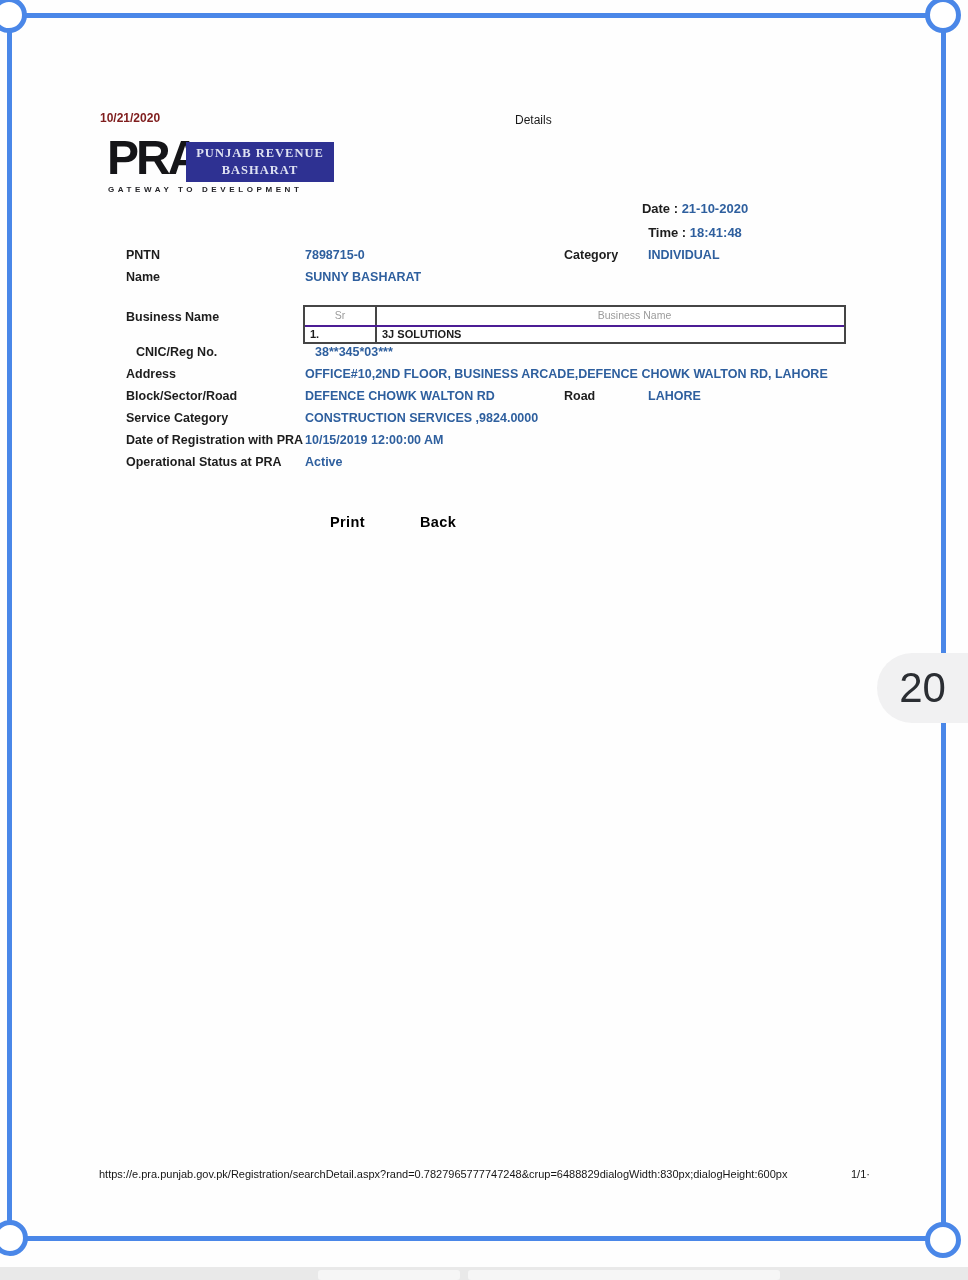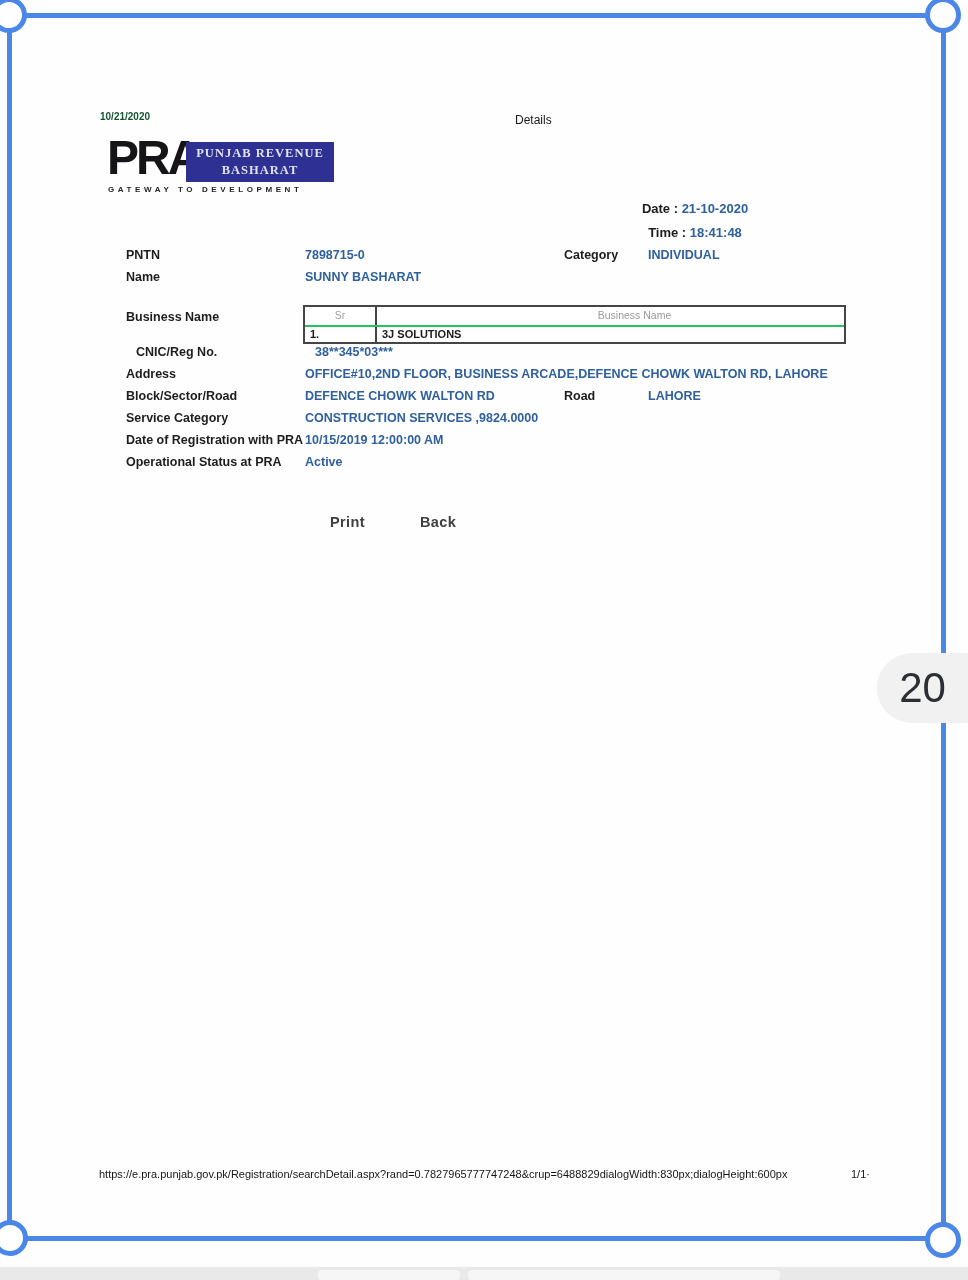--- a/index.html
+++ b/index.html
@@ -26,21 +26,21 @@
               justify-content:center;font-size:42px;color:#2b2e33;}
 
   
   .bottom-bar{position:absolute;left:0;top:1267px;width:968px;height:13px;background:#e9e9e9;z-index:3;}
   .bar-seg{position:absolute;top:3px;height:10px;background:#f6f6f6;border-radius:3px;}
   .seg1{left:318px;width:142px;}
   .seg2{left:468px;width:312px;}
 
   
   .doc{position:absolute;left:0;top:0;width:968px;height:1280px;z-index:2;}
-  .print-date{left:100px;top:111px;font-size:10px;font-weight:bold;color:#14532d;}
+  .print-date{left:100px;top:111px;font-size:12px;font-weight:bold;color:#7f1d1d;}
   .details-title{left:515px;top:113px;font-size:12px;color:#1a1a1a;}
 
   .logo{position:absolute;left:107px;top:138px;width:228px;height:58px;}
   .logo-acronym{position:absolute;left:0;top:-4px;font-size:48px;line-height:48px;font-weight:bold;
                 color:#151518;letter-spacing:-3px;}
   .logo-box{position:absolute;left:79px;top:4px;width:148px;height:40px;background:#2e3192;
             color:#dfe2f2;text-align:center;font-family:"Liberation Serif",serif;font-weight:bold;
             font-size:12.5px;line-height:17px;letter-spacing:1px;padding-top:3px;box-sizing:border-box;}
   .logo-tagline{position:absolute;left:1px;top:47px;font-size:8px;font-weight:bold;
                 letter-spacing:3.6px;color:#242428;white-space:nowrap;}
@@ -54,29 +54,29 @@
   .r-address{top:367px;} .r-block{top:389px;} .r-service{top:411px;}
   .r-regdate{top:433px;} .r-status{top:455px;}
   .c1{position:absolute;left:126px;color:#1d1d1d;white-space:nowrap;}
   .c2{position:absolute;left:305px;color:#2e5f9e;white-space:nowrap;}
   .c3{position:absolute;left:564px;color:#1d1d1d;white-space:nowrap;}
   .c4{position:absolute;left:648px;color:#2e5f9e;white-space:nowrap;}
 
   .btable{position:absolute;left:303px;top:305px;width:543px;border:2px solid #454545;
           box-sizing:border-box;background:#fff;}
   .bt-row{display:flex;}
-  .bt-h{height:18px;border-bottom:2px solid #22c55e;gap:48px;}
+  .bt-h{height:18px;border-bottom:2px solid #4c1d95;gap:48px;}
   .bt-d{height:15px;}
   .bt-c1{width:72px;border-right:2px solid #454545;box-sizing:border-box;flex:none;}
   .bt-c2{flex:1;}
   .bt-hc{color:#9b9b9b;font-size:10.5px;text-align:center;line-height:17px;}
   .bt-dc{color:#1b1b1b;font-weight:bold;font-size:11px;line-height:14px;padding-left:5px;
          box-sizing:border-box;text-align:left;}
 
-  .btn{position:absolute;top:514px;font-size:14.5px;font-weight:bold;color:#404040;
+  .btn{position:absolute;top:514px;font-size:14.5px;font-weight:bold;color:#000000;
        letter-spacing:.4px;background:none;border:none;padding:0;cursor:pointer;
        font-family:"Liberation Sans",sans-serif;}
   .btn-print{left:330px;} .btn-back{left:420px;}
 
   .footer-url{left:99px;top:1168px;font-size:11px;color:#161616;}
   .footer-page{left:851px;top:1168px;font-size:11px;color:#161616;}
 </style>
 </head>
 <body>
 

